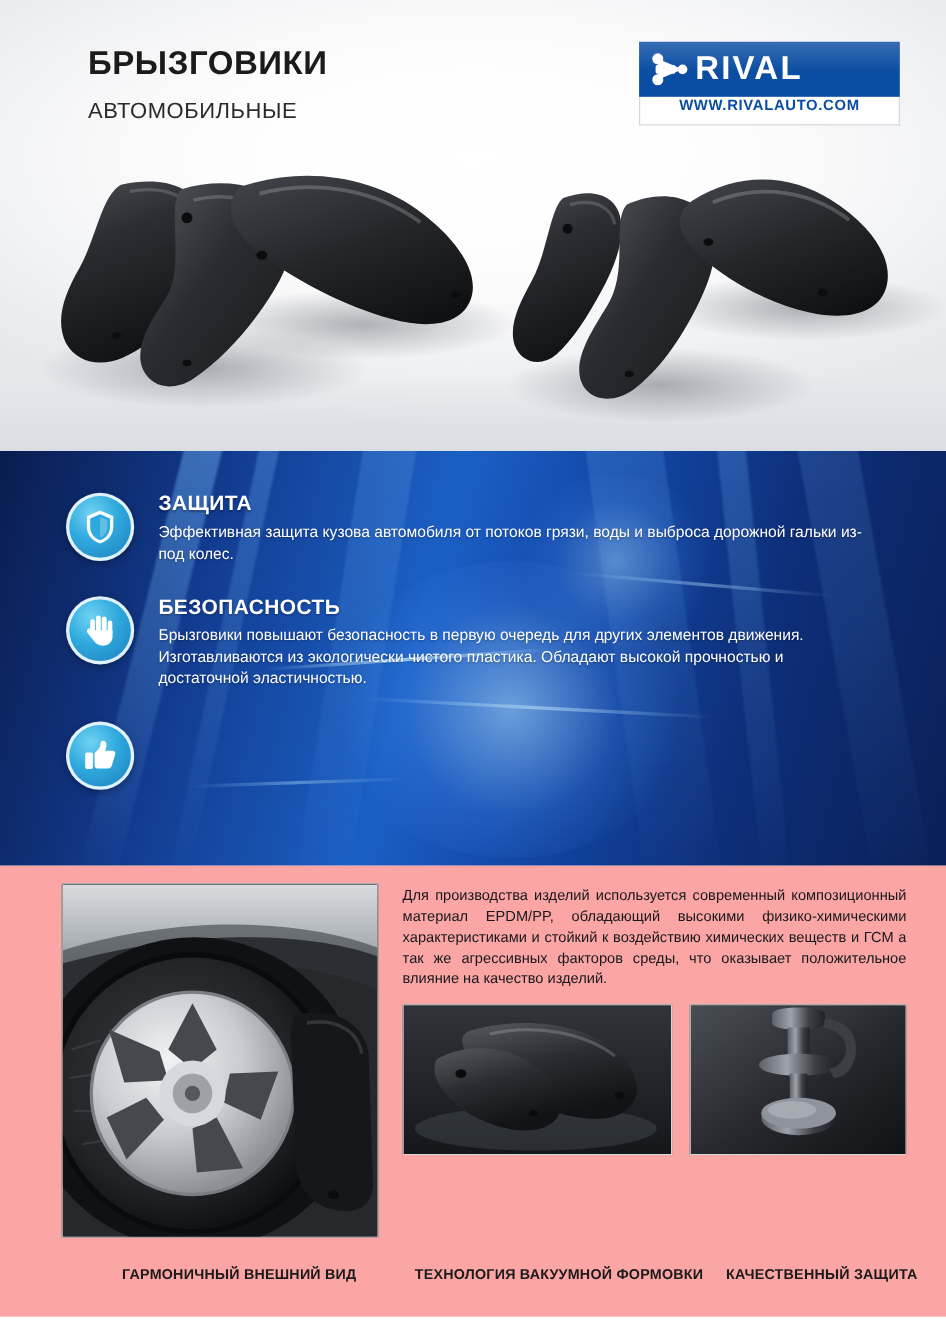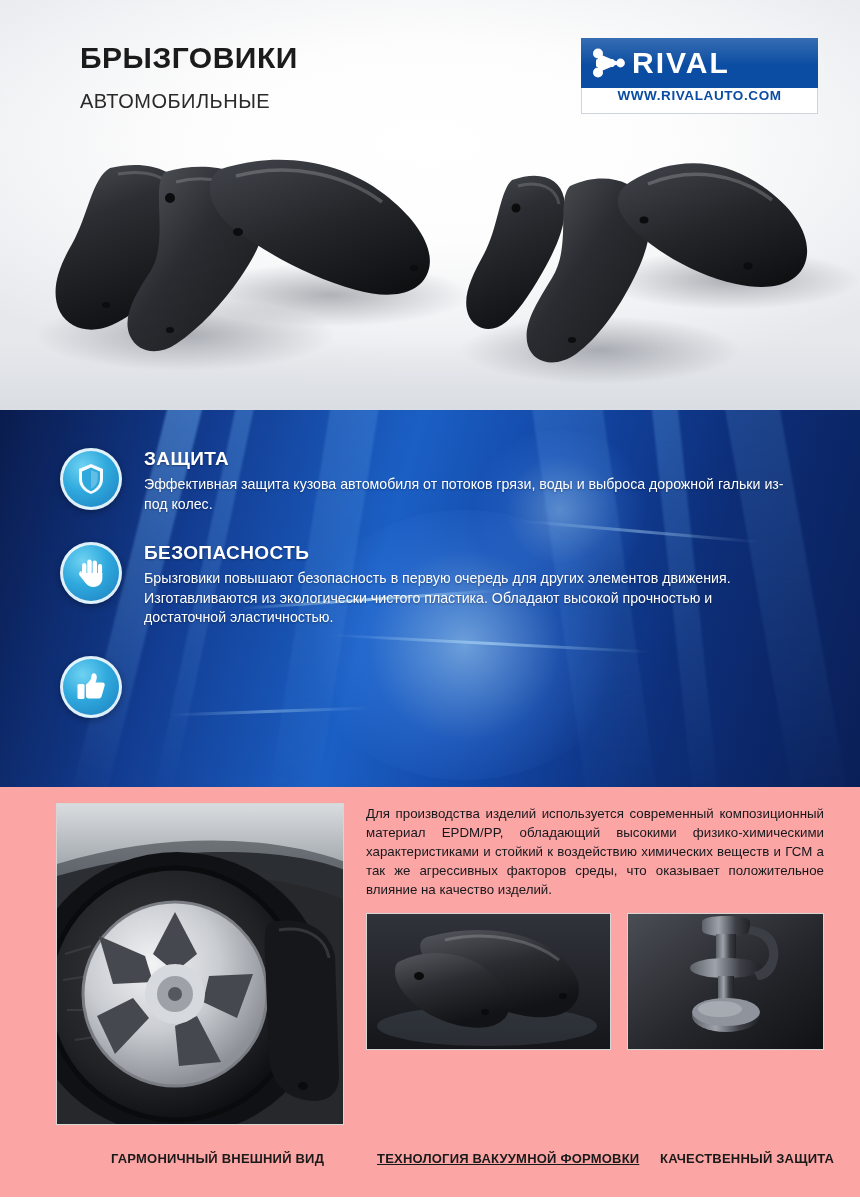--- a/index.html
+++ b/index.html
@@ -206,21 +206,21 @@
   }
   .caption {
     position: absolute;
     font-size: 13px;
     font-weight: bold;
     color: #1a1a1a;
     letter-spacing: 0.2px;
     white-space: nowrap;
   }
   .cap-1 { left: 96px; }
-  .cap-2 { left: 362px; text-decoration: underline; }
+  .cap-2 { left: 362px; }
   .cap-3 { left: 645px; }
 </style>
 </head>
 <body>
 
 <div class="page">
 
   <div class="header">
 
     <div class="title-block">

